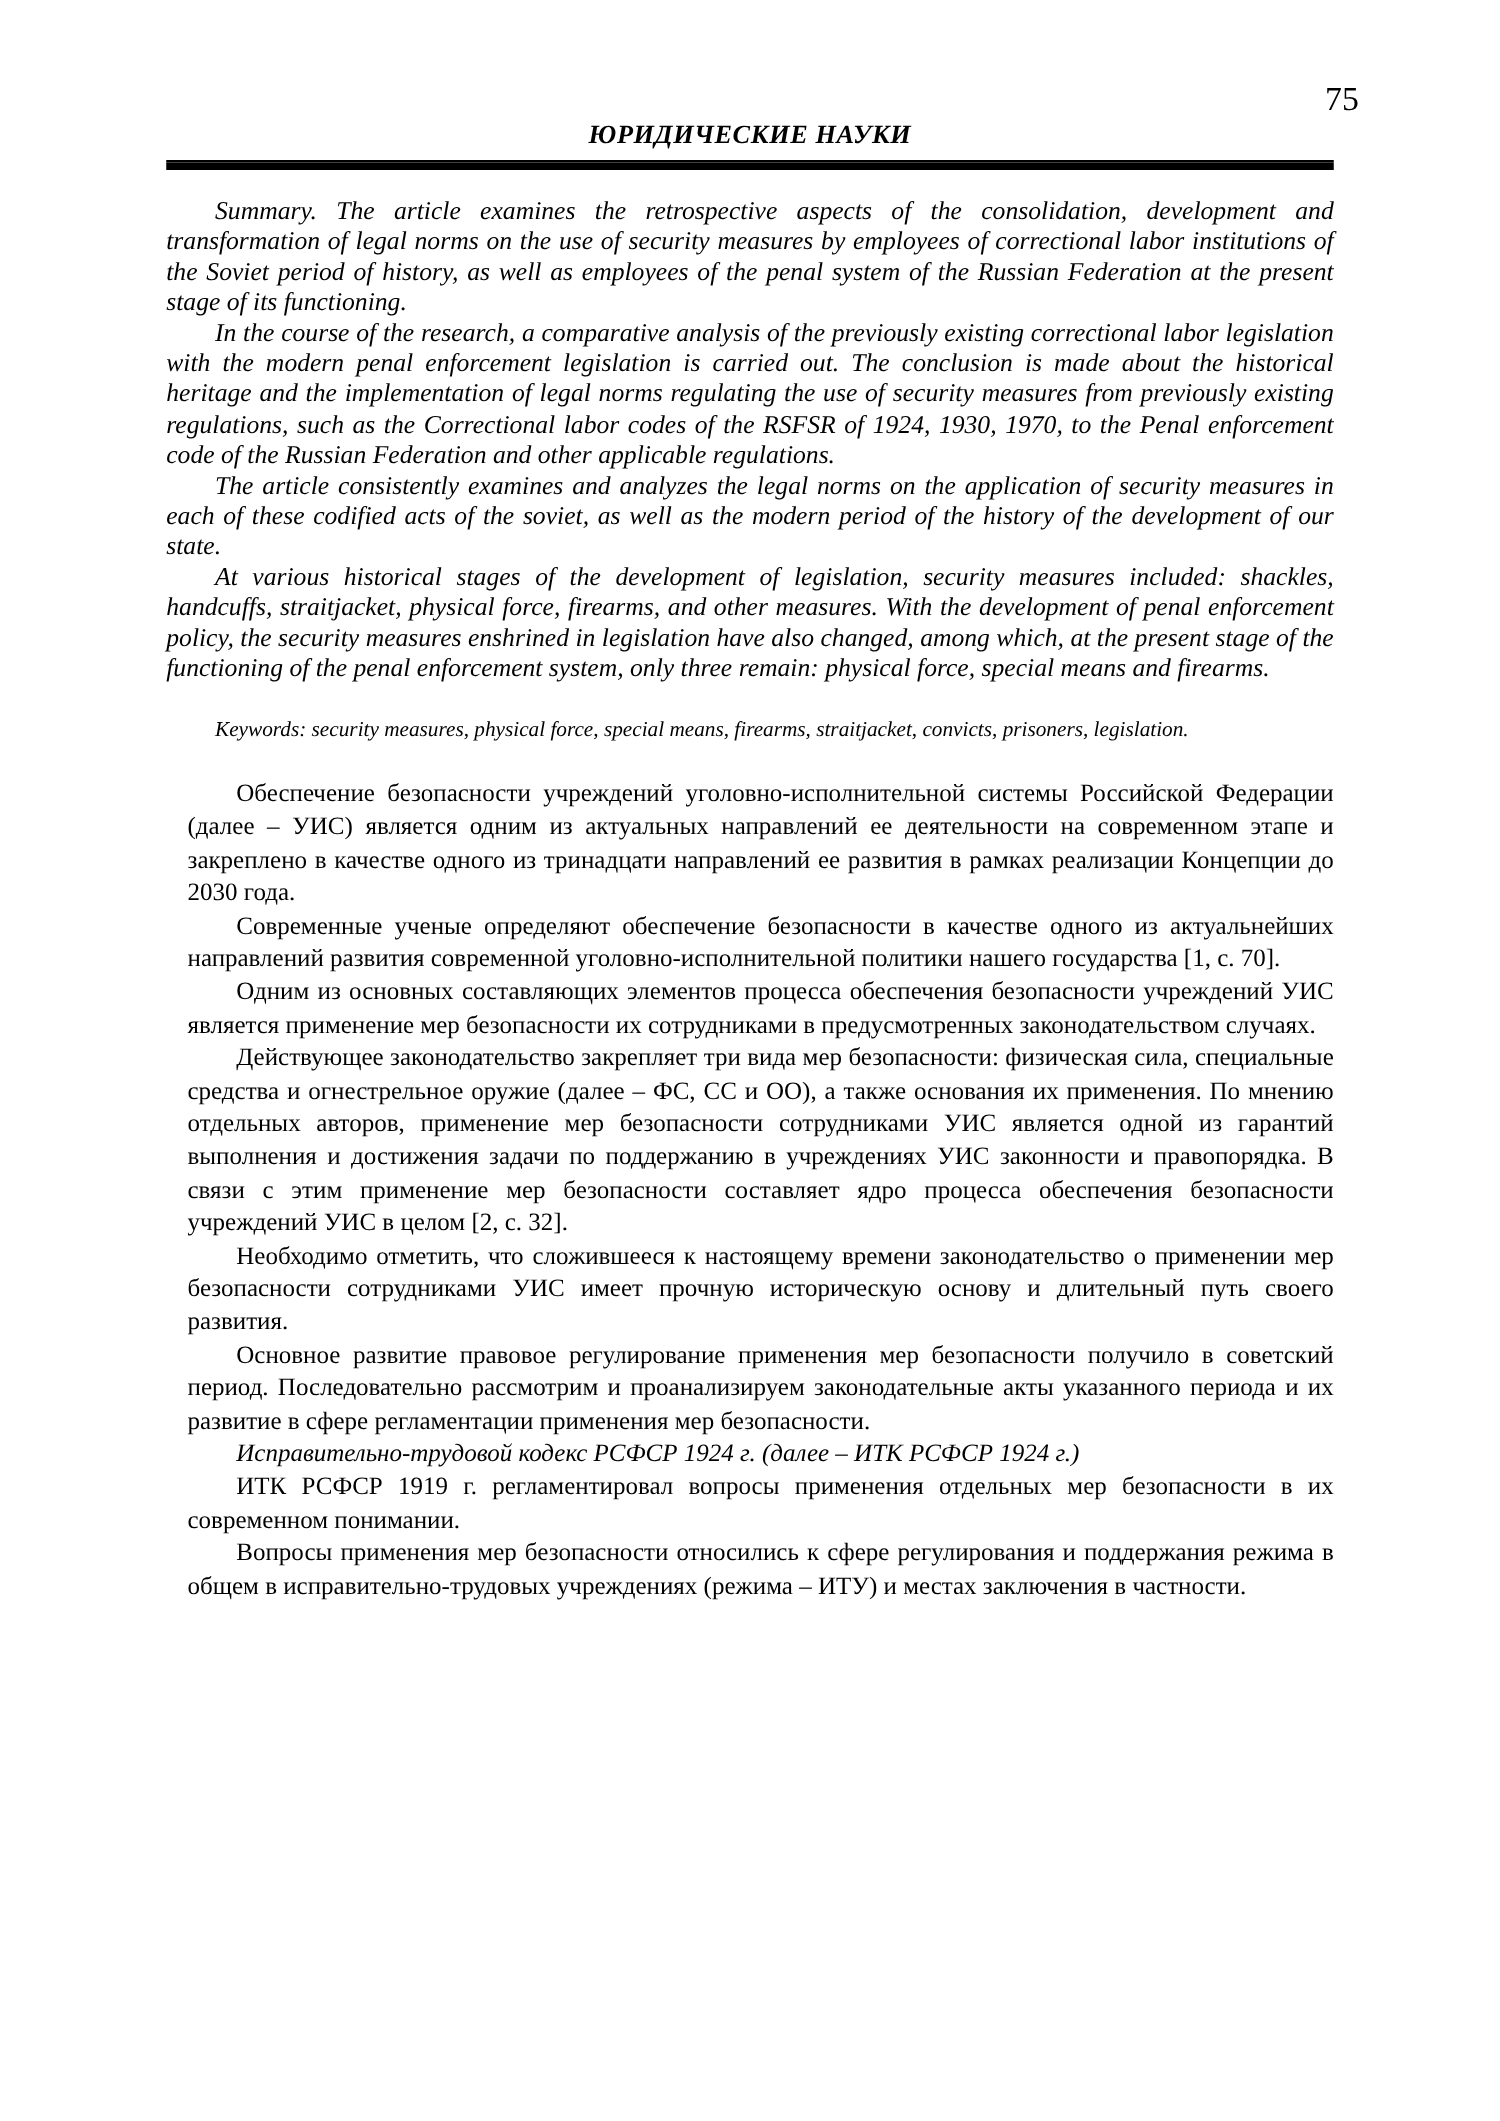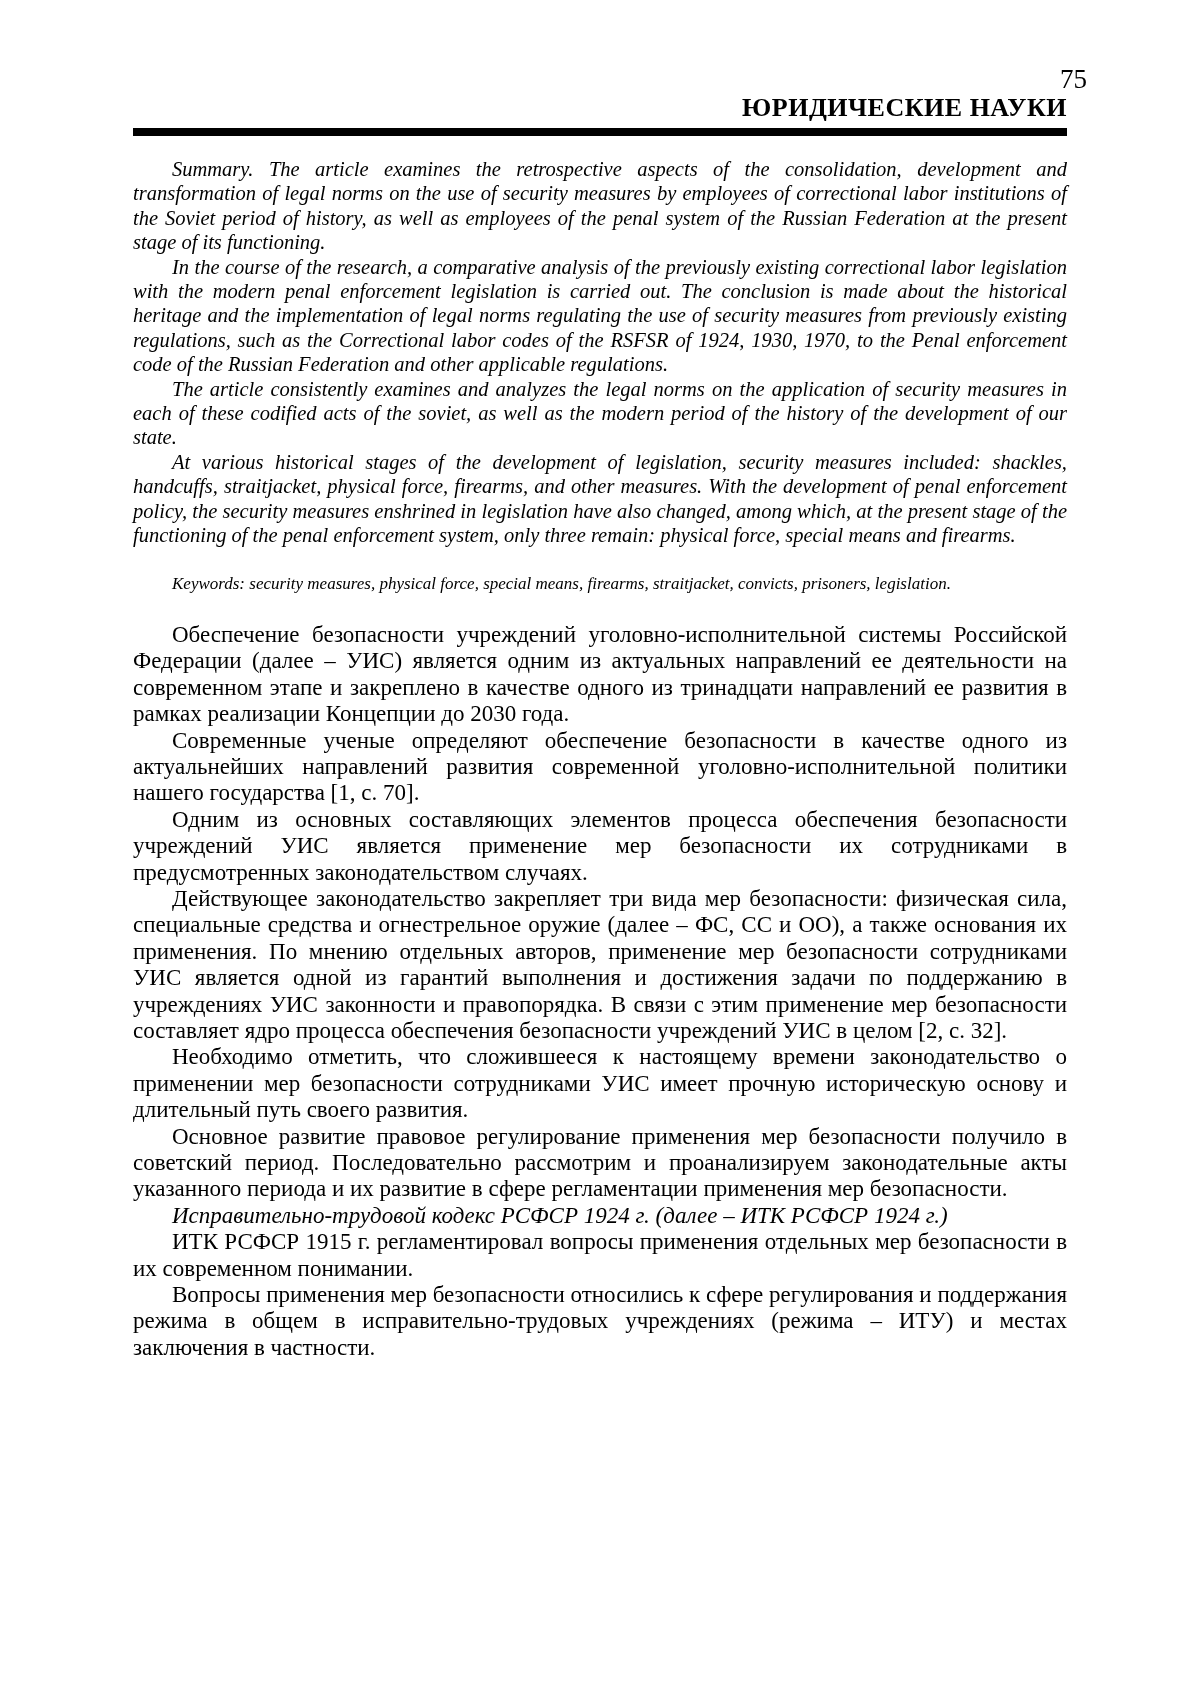--- a/index.html
+++ b/index.html
@@ -20,23 +20,24 @@
     padding: 97px 133px 0 133px;
   }
   .page-number {
     position: absolute;
     top: 66px;
     right: 113px;
     font-size: 27px;
     line-height: 1;
   }
   .running-head {
-    text-align: right;
-    font-size: 26px;
+    text-align: center;
+    font-size: 21px;
     font-weight: bold;
+    font-style: italic;
     letter-spacing: 0.5px;
     line-height: 21px;
   }
   .double-rule {
     margin-top: 10px;
     height: 4px;
     border-top: 2.5px solid #000000;
     border-bottom: 6px solid #000000;
   }
   .title {
@@ -60,23 +61,24 @@
   .keywords {
     margin: 24px 0 0 0;
     font-style: italic;
     font-size: 17px;
     line-height: 24.4px;
     text-align: justify;
     text-indent: 39px;
   }
   .body-text {
     margin-top: 26px;
-    font-size: 23px;
+    font-size: 20px;
     line-height: 26.4px;
     text-align: justify;
+    margin-left: 17px;
   }
   .body-text p { margin: 0; text-indent: 39px; }
   .body-text p.it { font-style: italic; }
 </style>
 </head>
 <body>
 
 <div class="page">
 
   <div class="page-number">75</div>
@@ -96,17 +98,17 @@
   <p class="keywords"><b class="lbl">Keywords:</b> <span>security measures, physical force, special means, firearms, straitjacket, convicts, prisoners, legislation.</span></p>
 
   <section class="body-text">
     <p>Обеспечение безопасности учреждений уголовно-исполнительной системы Российской Федерации (далее – УИС) является одним из актуальных направлений ее деятельности на современном этапе и закреплено в качестве одного из тринадцати направлений ее развития в рамках реализации Концепции до 2030 года.</p>
     <p>Современные ученые определяют обеспечение безопасности в качестве одного из актуальнейших направлений развития современной уголовно-исполнительной политики нашего государства [1, с. 70].</p>
     <p>Одним из основных составляющих элементов процесса обеспечения безопасности учреждений УИС является применение мер безопасности их сотрудниками в предусмотренных законодательством случаях.</p>
     <p>Действующее законодательство закрепляет три вида мер безопасности: физическая сила, специальные средства и огнестрельное оружие (далее – ФС, СС и ОО), а также основания их применения. По мнению отдельных авторов, применение мер безопасности сотрудниками УИС является одной из гарантий выполнения и достижения задачи по поддержанию в учреждениях УИС законности и правопорядка. В связи с этим применение мер безопасности составляет ядро процесса обеспечения безопасности учреждений УИС в целом [2, с. 32].</p>
     <p>Необходимо отметить, что сложившееся к настоящему времени законодательство о применении мер безопасности сотрудниками УИС имеет прочную историческую основу и длительный путь своего развития.</p>
     <p>Основное развитие правовое регулирование применения мер безопасности получило в советский период. Последовательно рассмотрим и проанализируем законодательные акты указанного периода и их развитие в сфере регламентации применения мер безопасности.</p>
     <p class="it">Исправительно-трудовой кодекс РСФСР 1924 г. (далее – ИТК РСФСР 1924 г.)</p>
-    <p>ИТК РСФСР 1915 г. регламентировал вопросы применения отдельных мер безопасности в их современном понимании.</p>
+    <p>ИТК РСФСР 1919 г. регламентировал вопросы применения отдельных мер безопасности в их современном понимании.</p>
     <p>Вопросы применения мер безопасности относились к сфере регулирования и поддержания режима в общем в исправительно-трудовых учреждениях (режима – ИТУ) и местах заключения в частности.</p>
   </section>
 
 </div>
 
 </body></html>

